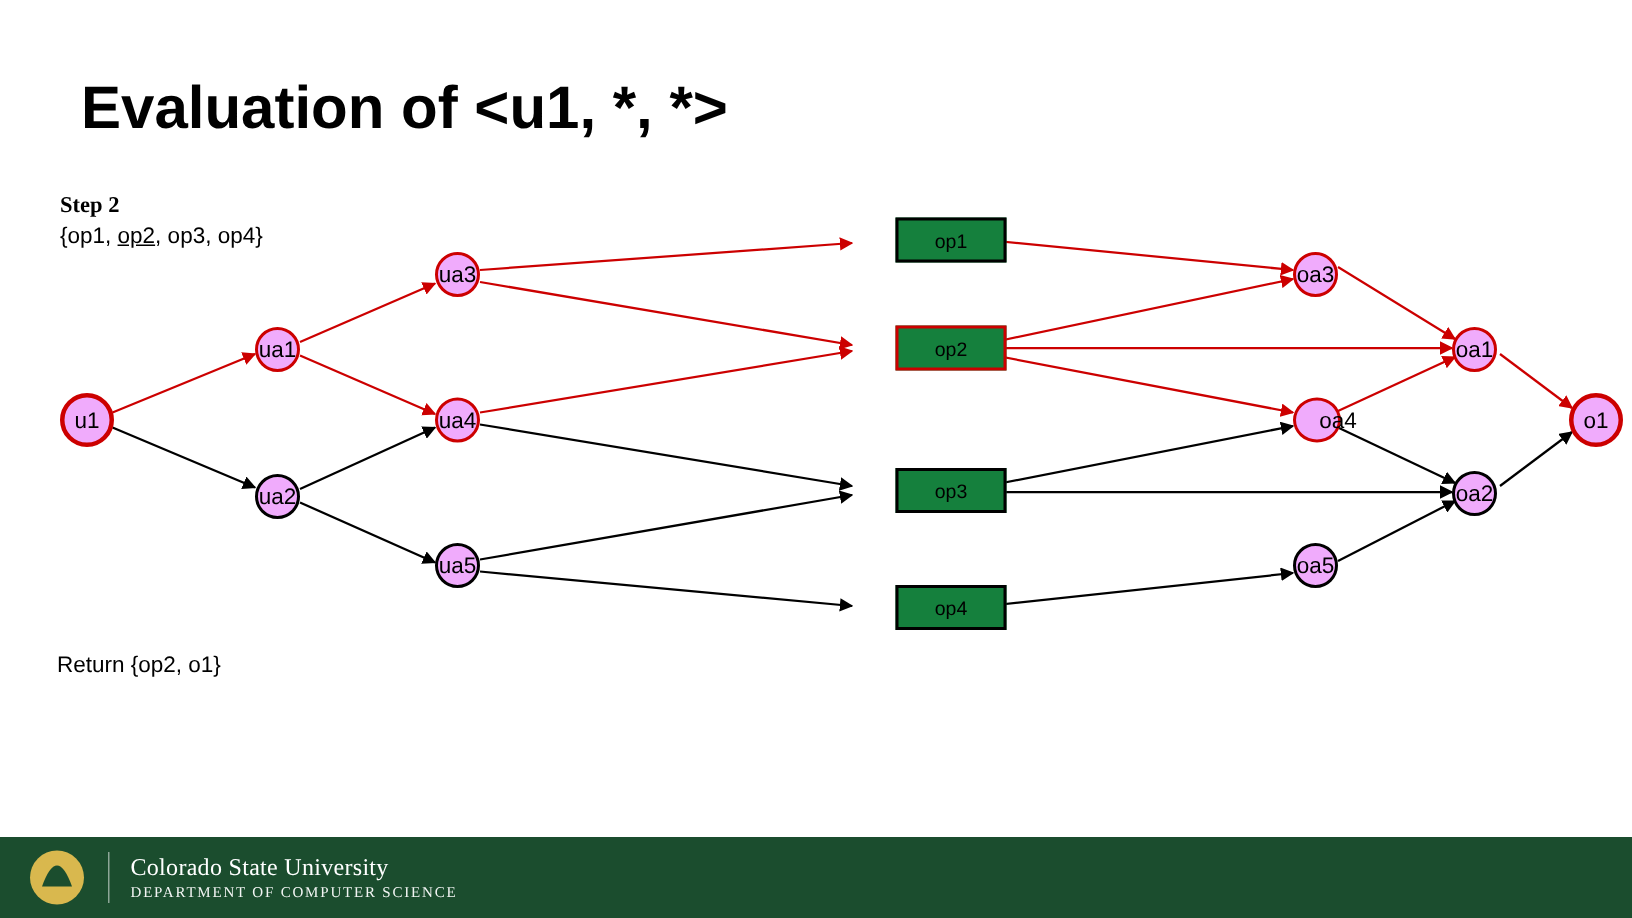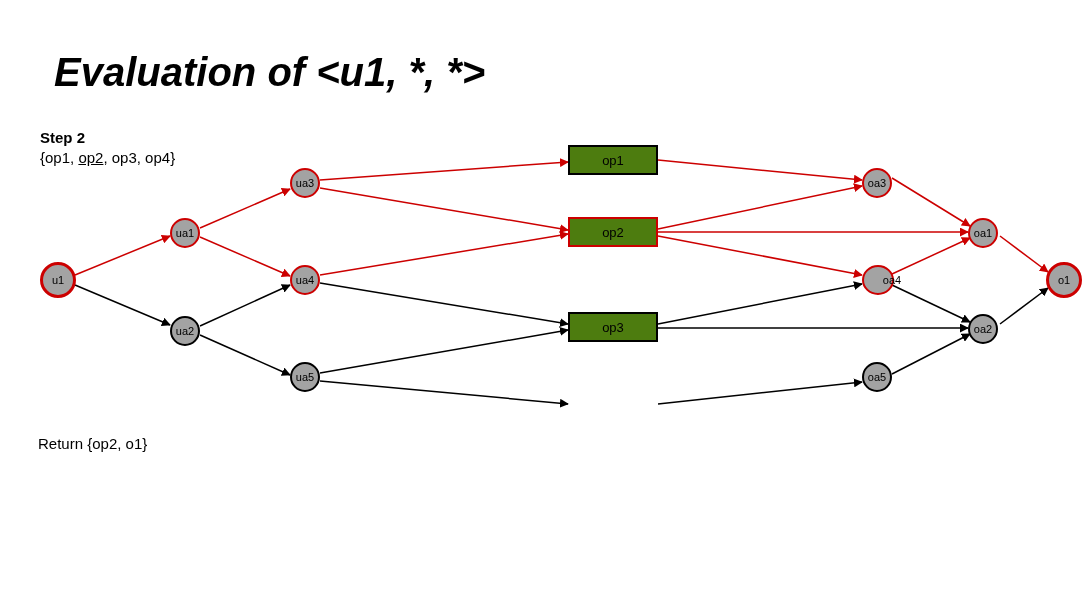--- a/index.html
+++ b/index.html
@@ -1,27 +1,27 @@
 <!DOCTYPE html>
 <html><head>
 <meta charset="utf-8">
 <style>
   * { box-sizing: border-box; margin: 0; padding: 0; }
   html, body { width: 1088px; height: 612px; font-family: Arial, Helvetica, sans-serif; background: #fff; }
   .slide { position: relative; width: 1088px; height: 612px; overflow: hidden; }
-  .title { position: absolute; left: 54px; top: 50px; font-size: 40px; font-weight: 700; color: #000; font-style: italic; }
+  .title { position: absolute; left: 54px; top: 50px; font-size: 40px; font-weight: 700; color: #000; }
   .step-block { position: absolute; left: 40px; top: 128px; font-size: 15px; line-height: 1.3; color: #000; }
-  .step-block .bold { font-weight: 700; }
+  .step-block .bold { font-weight: 700; font-family: Liberation Serif, serif; }
   .underline { text-decoration: underline; }
   .return-text { position: absolute; left: 38px; top: 435px; font-size: 15px; color: #000; }
-  .node { position: absolute; border-radius: 50%; display: flex; align-items: center; justify-content: center; font-size: 11px; color: #000; background: #a3a3a3; }
+  .node { position: absolute; border-radius: 50%; display: flex; align-items: center; justify-content: center; font-size: 15px; color: #000; background: #f0abfc; }
   .node.big-red { width: 36px; height: 36px; border: 3px solid #cc0000; }
   .node.small-red { width: 30px; height: 30px; border: 2px solid #cc0000; }
   .node.small-black { width: 30px; height: 30px; border: 2px solid #000; }
-  .opbox { position: absolute; width: 90px; height: 30px; display: flex; align-items: center; justify-content: center; font-size: 13px; color: #000; background: #4d7c0f; }
+  .opbox { position: absolute; width: 74px; height: 30px; display: flex; align-items: center; justify-content: center; font-size: 13px; color: #000; background: #15803d; margin-left: 29px; }
   .opbox.black { border: 2.5px solid #000; }
   .opbox.red { border: 2.5px solid #cc0000; }
   svg.edges { position: absolute; inset: 0; width: 1088px; height: 612px; pointer-events: none; }
   .footer { position: absolute; left: 0; bottom: 0; width: 100%; height: 54px; background: #1b4d2e; display: flex; align-items: center; padding-left: 18px; color: #fff; font-family: Georgia, 'Times New Roman', serif; }
   .footer .logo { width: 40px; height: 40px; margin-right: 14px; display:flex; align-items:center; justify-content:center;}
   .footer .txt1 { font-size: 16px; letter-spacing: 0.2px; }
   .footer .txt2 { font-size: 10px; letter-spacing: 1.2px; opacity: 0.95; margin-top: 2px; }
   .footer .sep { width: 1px; height: 34px; background: rgba(255,255,255,0.5); margin: 0 14px 0 0; }
   .footer .stack { display: flex; flex-direction: column; justify-content: center; }
 </style>
@@ -87,24 +87,39 @@
   <div class="node small-red" style="left:170px; top:218px;">ua1</div>
   <div class="node small-black" style="left:170px; top:316px;text-align:center;">ua2</div>
 
   <div class="node small-red" style="left:290px; top:168px;">ua3</div>
   <div class="node small-red" style="left:290px; top:265px;">ua4</div>
   <div class="node small-black" style="left:290px; top:362px;">ua5</div>
 
   <div class="opbox black" style="left:568px; top:145px;">op1</div>
   <div class="opbox red" style="left:568px; top:217px;">op2</div>
   <div class="opbox black" style="left:568px; top:312px;">op3</div>
+  <div class="opbox black" style="left:568px; top:390px;">op4</div>
 
   <div class="node small-red" style="left:862px; top:168px;">oa3</div>
   <div class="node small-red" style="left:862px; top:265px;padding-left:28px;">oa4</div>
   <div class="node small-black" style="left:862px; top:362px;">oa5</div>
 
   <div class="node small-red" style="left:968px; top:218px;">oa1</div>
   <div class="node small-black" style="left:968px; top:314px;">oa2</div>
 
   <div class="node big-red" style="left:1046px; top:262px;">o1</div>
 
+  <div class="footer">
+    <div class="logo">
+      <svg viewBox="0 0 40 40" width="40" height="40">
+        <circle cx="20" cy="20" r="18" fill="#d9b84e"></circle>
+        <path d="M10 26 q5 -14 10 -14 q5 0 10 14" fill="#1b4d2e"></path>
+        <path d="M14 14 l-4 -6 M26 14 l4 -6" stroke="#d9b84e" stroke-width="2" fill="none"></path>
+      </svg>
+    </div>
+    <div class="sep"></div>
+    <div class="stack">
+      <div class="txt1">Colorado State University</div>
+      <div class="txt2">DEPARTMENT OF COMPUTER SCIENCE</div>
+    </div>
+  </div>
 
 </div>
 
 </body></html>

